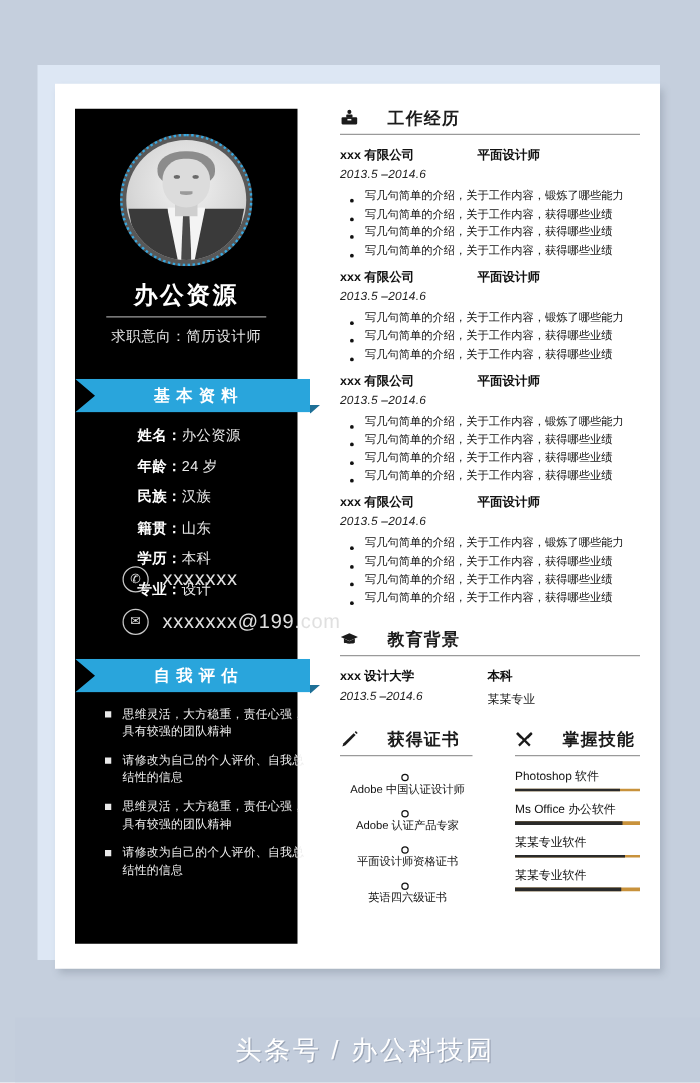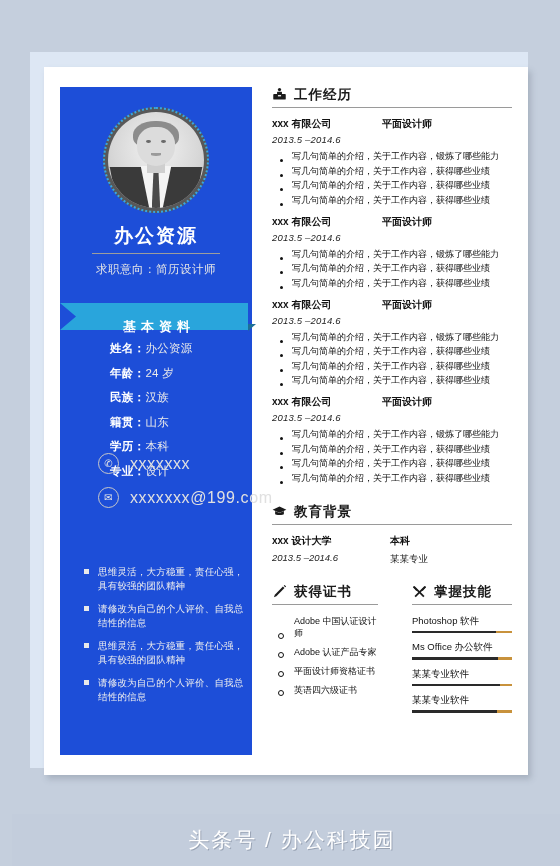--- a/index.html
+++ b/index.html
@@ -15,22 +15,22 @@
     position:absolute;left:30px;top:52px;width:498px;height:716px;
     background:#dde7f4;
   }
   #paper{
     position:absolute;left:44px;top:67px;width:484px;height:708px;
     background:#ffffff;
     box-shadow:3px 4px 6px rgba(90,100,115,.28);
   }
   
   #sidebar{
-    position:absolute;left:16px;top:20px;width:192px;height:668px;
-    background:#1d4ed8;
+    position:absolute;left:16px;top:20px;width:178px;height:668px;
+    background:#000000;
   }
   
   .photo-wrap{
     position:absolute;left:50%;top:20px;transform:translateX(-50%);
     width:106px;height:106px;border-radius:50%;
     border:2px dotted #38a8e0;
     box-sizing:border-box;padding:3px;
     background:#585858;
   }
   .photo{
@@ -67,21 +67,21 @@
     position:absolute;left:0;top:0;width:100%;height:100%;
     background:#29a5dc;
     clip-path:polygon(0 0,100% 0,100% 100%,0 100%,16px 50%);
   }
   .ribbon .fold{
     position:absolute;right:-8px;top:21px;width:8px;height:7px;
     background:#1d6f96;
     clip-path:polygon(0 0,100% 0,0 100%);
   }
   .ribbon .txt{
-    position:absolute;left:0;top:10px;width:100%;height:100%;
+    position:absolute;left:0;top:0;width:100%;height:100%;
     display:flex;align-items:center;justify-content:center;
     color:#fff;font-size:13px;font-weight:bold;letter-spacing:5px;
     padding-left:10px;box-sizing:border-box;
   }
   #banner-basic{top:216px;}
   #banner-self{top:440px;}
 
   
   #info-list{position:absolute;left:50px;top:254px;}
   .info-row{color:#eaeaea;font-size:11.5px;margin-bottom:9.5px;letter-spacing:.3px;}
@@ -100,21 +100,21 @@
   
   #self-list{position:absolute;left:24px;top:478px;width:166px;}
   .sq-item{display:flex;margin-bottom:9px;}
   .sq-mark{width:5px;height:5px;background:#e9e9e9;margin:4px 9px 0 0;flex:none;}
   .sq-text{color:#efefef;font-size:9.5px;line-height:14px;letter-spacing:.2px;}
 
   
   #content{position:absolute;left:228px;top:20px;width:240px;}
   .sec-head{display:flex;align-items:flex-end;margin-bottom:2px;}
   .sec-ico{width:15px;height:15px;margin-right:7px;flex:none;}
-  .sec-title{font-size:13.5px;font-weight:bold;color:#1b1b1b;letter-spacing:1px;line-height:15px;}
+  .sec-title{font-size:13.5px;font-weight:bold;color:#1b1b1b;letter-spacing:1px;line-height:15px;margin-left:16px;}
   .sec-rule{height:1px;background:#9a9a9a;margin-top:5px;}
 
   .job{margin-top:9px;}
   .job-top{display:flex;}
   .job-org{font-size:10px;font-weight:bold;color:#111;width:110px;}
   .job-role{font-size:10px;font-weight:bold;color:#111;}
   .job-date{font-size:9.5px;font-style:italic;color:#222;margin-top:3px;letter-spacing:.2px;}
   .job-pts{margin-top:5px;}
   .pt{display:flex;align-items:flex-end;margin-bottom:2.5px;}
   .pt-dot{width:3px;height:3px;border-radius:50%;background:#111;margin:5px 9px 0 8px;flex:none;}
@@ -123,21 +123,21 @@
   .edu{display:flex;margin-top:9px;}
   .edu-l{width:118px;}
   .edu-school{font-size:10px;font-weight:bold;color:#111;}
   .edu-date{font-size:9.5px;font-style:italic;color:#222;margin-top:4px;}
   .edu-deg{font-size:10px;font-weight:bold;color:#111;}
   .edu-major{font-size:9.5px;color:#222;margin-top:5px;}
 
   #two-col{display:flex;margin-top:18px;gap:32px;}
   #col-cert{width:130px;}
   #col-skill{width:110px;}
-  .cert-item{display:flex;align-items:flex-end;margin-bottom:7px;}
+  .cert-item{display:flex;align-items:center;margin-bottom:7px;flex-direction:column;}
   .cert-ring{width:4px;height:4px;border-radius:50%;border:1.5px solid #111;margin:4px 10px 0 6px;flex:none;}
   .cert-text{font-size:9px;color:#111;line-height:12px;}
   .skill{margin-bottom:8px;}
   .skill-name{font-size:9.5px;color:#111;margin-bottom:3px;}
   .skill-bar{height:2.5px;width:100%;background:#c8923c;position:relative;}
   .skill-fill{position:absolute;left:0;top:0;height:100%;background:#2a2a2a;}
 
   
   #footer{
     position:absolute;left:12px;bottom:0;width:560px;height:52px;
@@ -195,20 +195,25 @@
         <div class="contact">
           <div class="cicon">✆</div>
           <div class="ctext">xxxxxxx</div>
         </div>
         <div class="contact">
           <div class="cicon">✉</div>
           <div class="ctext">xxxxxxx@199.com</div>
         </div>
       </div>
 
+    <div class="ribbon" id="banner-self">
+      <div class="body"></div>
+      <div class="fold"></div>
+      <div class="txt">自我评估</div>
+    </div>
 
     <div id="self-list">
         <div class="sq-item">
           <div class="sq-mark"></div>
           <div class="sq-text">思维灵活，大方稳重，责任心强，具有较强的团队精神</div>
         </div>
         <div class="sq-item">
           <div class="sq-mark"></div>
           <div class="sq-text">请修改为自己的个人评价、自我总结性的信息</div>
         </div>

